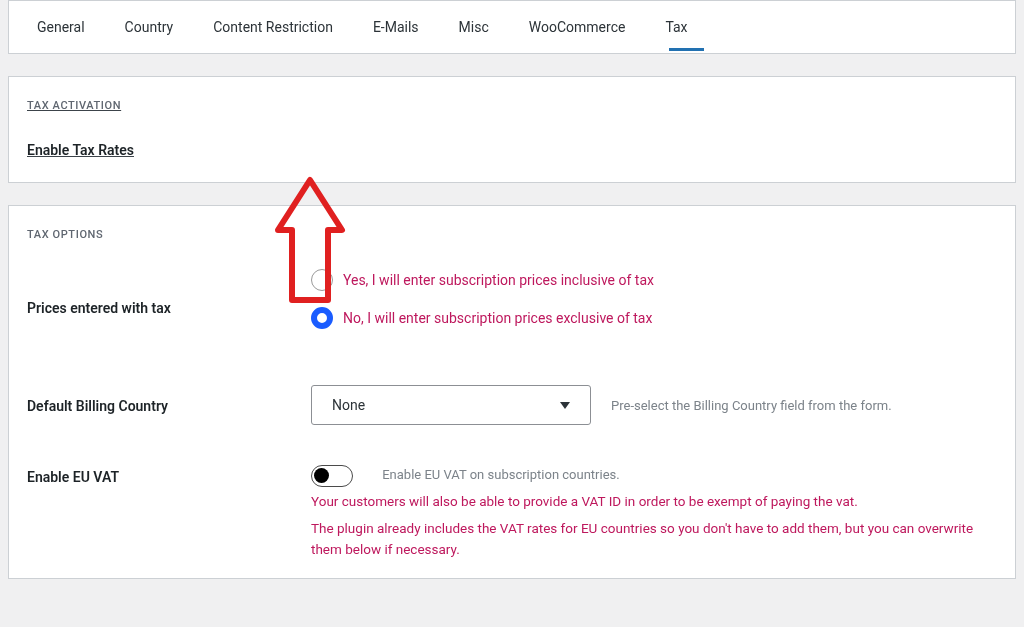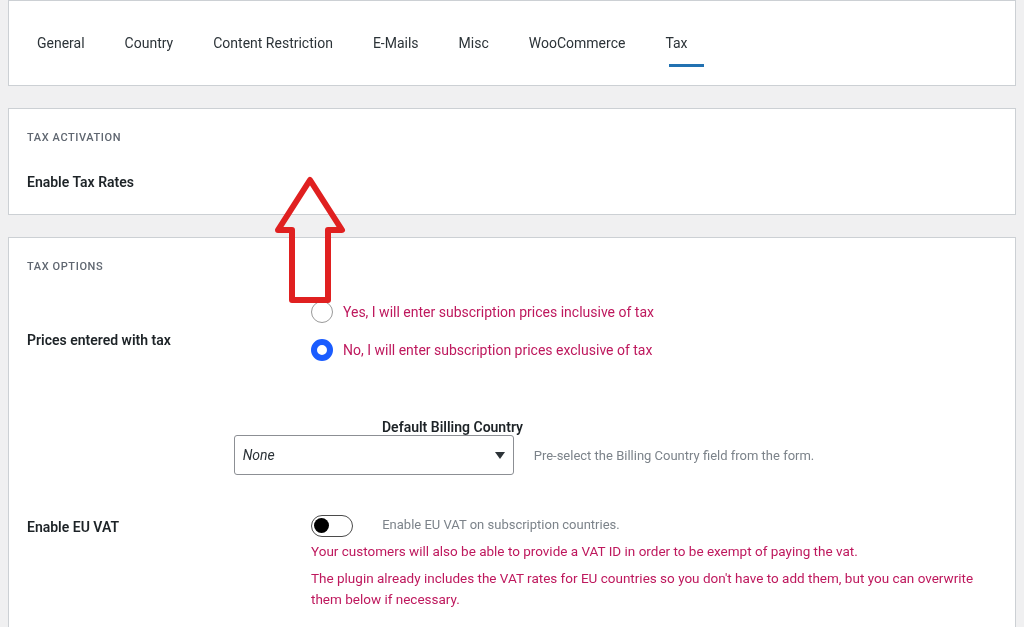--- a/index.html
+++ b/index.html
@@ -14,21 +14,21 @@
       padding: 0 8px;
     }
     .tabs-card {
       background: #fff;
       border: 1px solid #ccd0d4;
       margin-bottom: 22px;
     }
     .tabs {
       display: flex;
       align-items: center;
-      padding: 16px 8px;
+      padding: 0 8px;
     }
     .tab {
       padding: 18px 20px 16px;
       font-size: 14px;
       color: #2c3338;
       cursor: pointer;
       border-bottom: 3px solid transparent;
       margin-bottom: -1px;
       position: relative;
     }
@@ -123,35 +123,34 @@
     
     .select {
       width: 280px;
       height: 40px;
       border: 1px solid #8c8f94;
       border-radius: 3px;
       background: #fff;
       display: flex;
       align-items: center;
       justify-content: space-between;
-      padding: 0 8px;
+      padding: 0 20px;
       font-size: 14px;
       color: #2c3338;
       cursor: pointer;
       margin-right: 20px;
-      font-style: italic;
     }
     .chevron {
       width: 0; height: 0;
       border-left: 5px solid transparent;
       border-right: 5px solid transparent;
       border-top: 7px solid #2c3338;
     }
 
-    .row.billing { margin-top: 40px; margin-bottom: 40px; flex-direction: column; }
+    .row.billing { margin-top: 40px; margin-bottom: 40px; }
     .row.euvat { margin-bottom: 0; }
     .sub-desc-block {
       padding-left: 284px;
       margin-top: -2px;
     }
     .sub-desc-block p {
       color: #be185d;
       font-size: 13.5px;
       line-height: 1.55;
       margin-top: 6px;
@@ -173,21 +172,21 @@
     <div class="tab"><span>General</span></div>
     <div class="tab"><span>Country</span></div>
     <div class="tab"><span>Content Restriction</span></div>
     <div class="tab"><span>E-Mails</span></div>
     <div class="tab"><span>Misc</span></div>
     <div class="tab"><span>WooCommerce</span></div>
     <div class="tab active"><span>Tax</span></div>
   </div>
 </div>
 
-<div class="card" style="position:relative;">
+<div class="card" style="position:relative;text-decoration:underline;">
   <div class="card-title">TAX ACTIVATION</div>
   <div class="row">
     <div class="label-col">Enable Tax Rates</div>
   </div>
 </div>
 
 <div class="card">
   <div class="card-title">TAX OPTIONS</div>
 
   <div class="row top">

